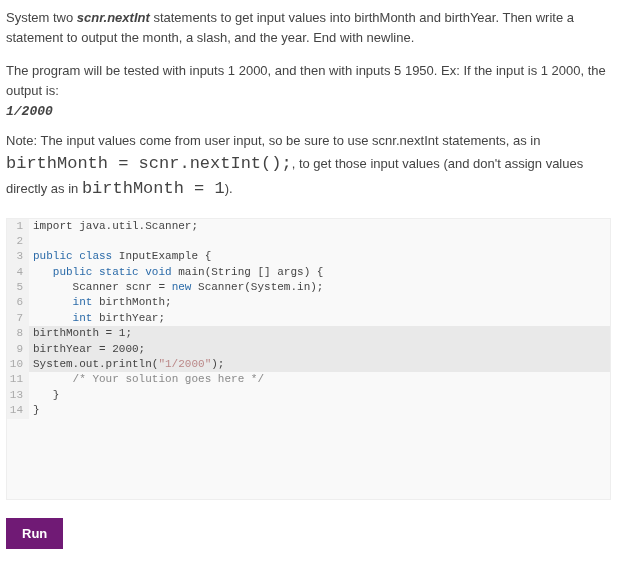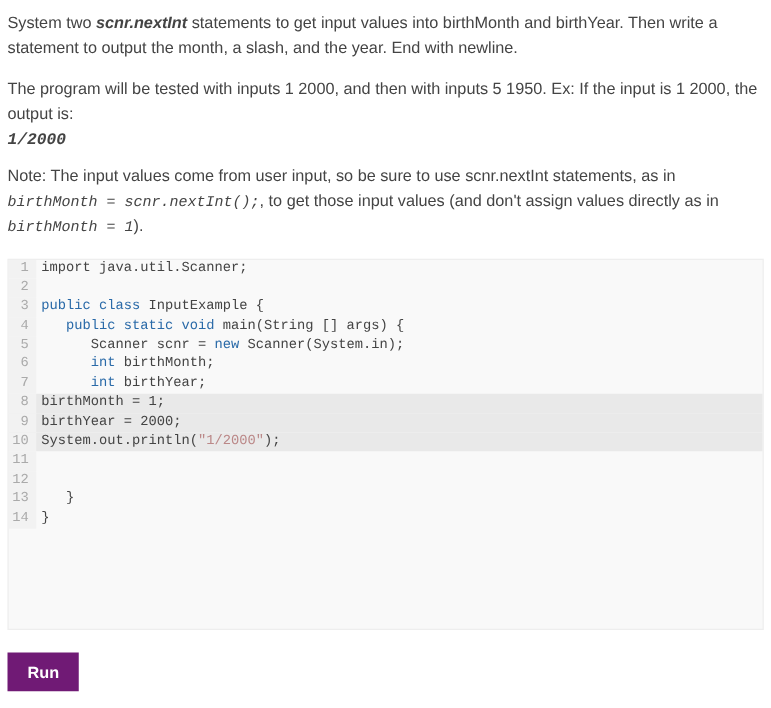--- a/index.html
+++ b/index.html
@@ -22,22 +22,21 @@
   .instructions b.ital {
     font-style: italic;
     font-weight: bold;
   }
   .prog-test {
     line-height: 1.5;
     margin-bottom: 4px;
   }
   .mono {
     font-family: "Courier New", monospace;
-    font-size: 12px;
-    font-style: italic;
+    font-size: 17px;
   }
   .mono-bold {
     font-family: "Courier New", monospace;
     font-weight: bold;
     font-style: italic;
   }
   .note {
     line-height: 1.5;
     margin-top: 12px;
     margin-bottom: 16px;
@@ -105,22 +104,21 @@
     <div class="code-line"><span class="gutter">1</span><span class="src"><span class="imp">import</span> java.util.Scanner;</span></div>
     <div class="code-line"><span class="gutter">2</span><span class="src"></span></div>
     <div class="code-line"><span class="gutter">3</span><span class="src"><span class="kw">public class</span> InputExample {</span></div>
     <div class="code-line"><span class="gutter">4</span><span class="src">   <span class="kw">public static void</span> main(String [] args) {</span></div>
     <div class="code-line"><span class="gutter">5</span><span class="src">      Scanner scnr = <span class="kw">new</span> Scanner(System.in);</span></div>
     <div class="code-line"><span class="gutter">6</span><span class="src">      <span class="typ">int</span> birthMonth;</span></div>
     <div class="code-line"><span class="gutter">7</span><span class="src">      <span class="typ">int</span> birthYear;</span></div>
     <div class="code-line highlight"><span class="gutter">8</span><span class="src">birthMonth = 1;</span></div>
     <div class="code-line highlight"><span class="gutter">9</span><span class="src">birthYear = 2000;</span></div>
     <div class="code-line highlight"><span class="gutter">10</span><span class="src">System.out.println(<span class="str">"1/2000"</span>);</span></div>
-    <div class="code-line"><span class="gutter">11</span></div>
-    <div class="code-line"><span class="gutter">12</span><span class="src"></span></div>
+    <div class="code-line"><span class="gutter">11</span><span class="src">      <span class="cmt">/* Your solution goes here */</span></span></div>
     <div class="code-line"><span class="gutter">13</span><span class="src">   }</span></div>
     <div class="code-line"><span class="gutter">14</span><span class="src">}</span></div>
   </div>
 
 <button class="run-btn">Run</button>
 
 
 
 
 

